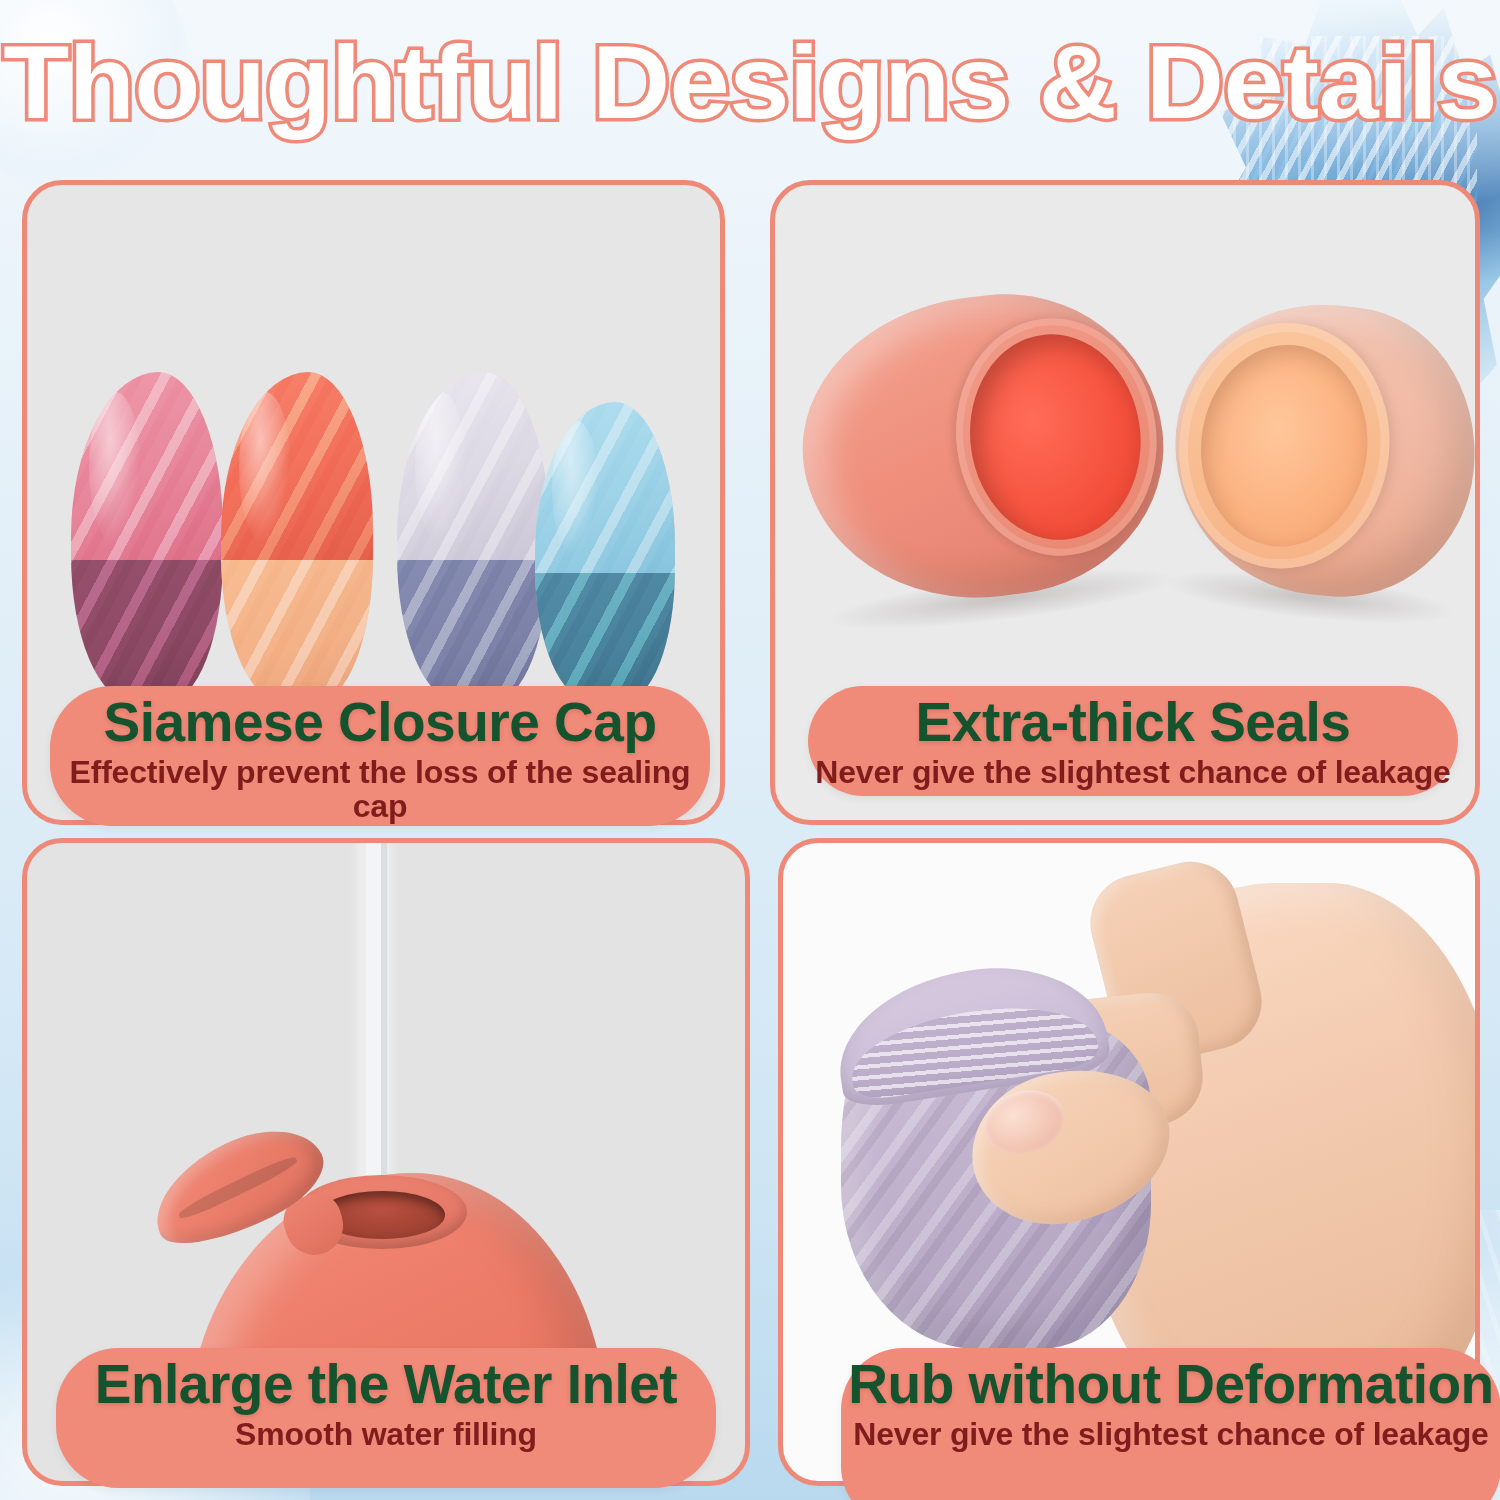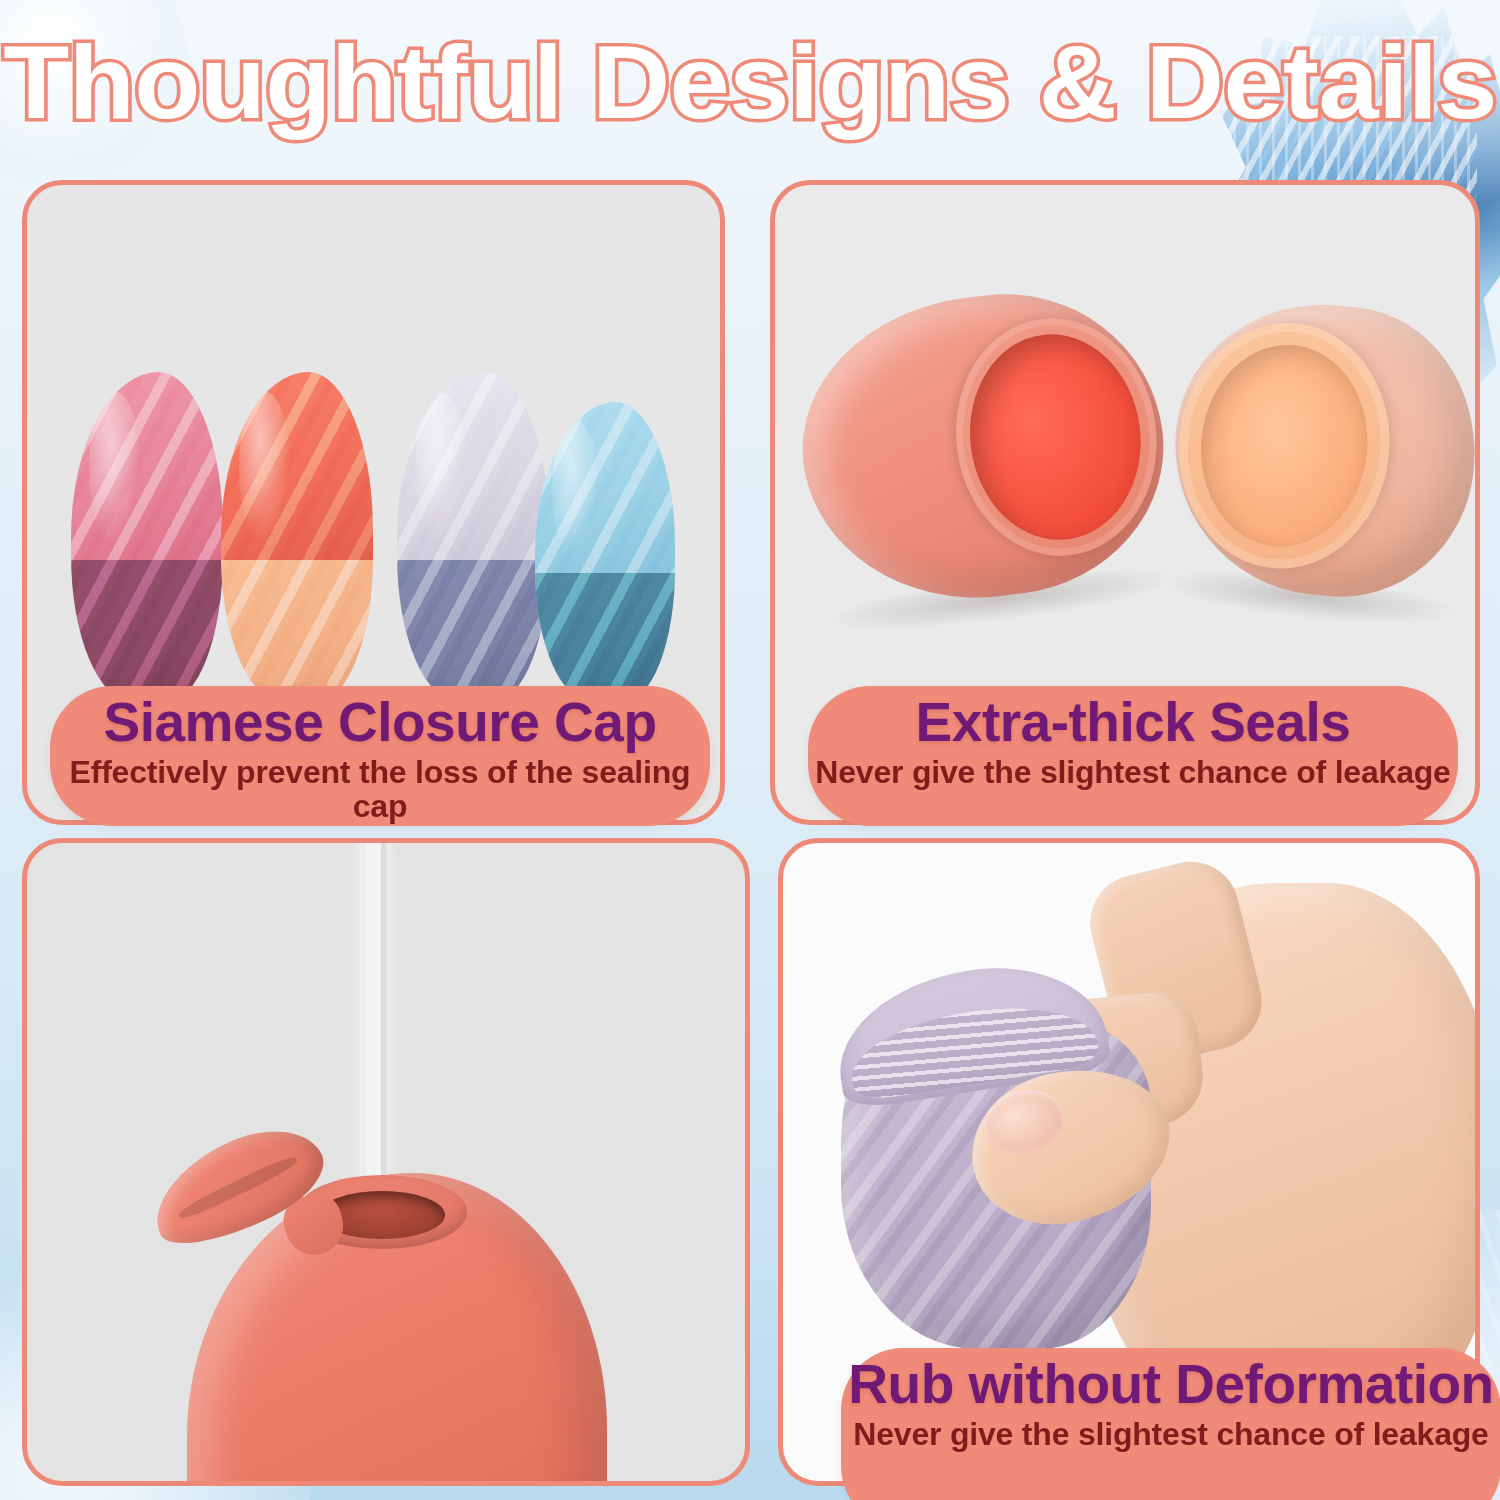--- a/index.html
+++ b/index.html
@@ -257,34 +257,34 @@
   .caption{
     position:absolute;
     background:#f08a79;
     border-radius:62px;
     text-align:center;
     box-sizing:border-box;
     padding-top:8px;
     box-shadow:0 3px 10px rgba(0,0,0,.06);
   }
   .caption .headline{
-    color:#701a75;font-weight:700;line-height:1.02;
+    color:#14532d;font-weight:700;line-height:1.02;
     font-family:"Liberation Sans Narrow","Liberation Sans",sans-serif;
     letter-spacing:-.5px;
     text-shadow:0 2px 4px rgba(150,60,45,.22);
   }
   .caption .sub{
     color:#7f1d1d;font-weight:700;line-height:1.05;
     font-family:"Liberation Sans Narrow","Liberation Sans",sans-serif;
     letter-spacing:-.2px;
   }
   #cap-tl{left:50px;top:686px;width:660px;height:140px;}
   #cap-tl .headline{font-size:55px;}
   #cap-tl .sub{font-size:32px;margin-top:6px;}
-  #cap-tr{left:808px;top:686px;width:650px;height:140px;}
+  #cap-tr{left:808px;top:686px;width:650px;height:110px;}
   #cap-tr .headline{font-size:55px;}
   #cap-tr .sub{font-size:32px;margin-top:6px;}
   #cap-bl{left:56px;top:1348px;width:660px;height:140px;}
   #cap-bl .headline{font-size:55px;}
   #cap-bl .sub{font-size:32px;margin-top:6px;}
   #cap-br{left:806px;top:1348px;width:660px;height:180px;margin-left:35px;}
   #cap-br .headline{font-size:55px;}
   #cap-br .sub{font-size:32px;margin-top:6px;}
 </style>
 </head>
@@ -381,18 +381,22 @@
   </div>
 
   <div class="caption" id="cap-tl">
     <div class="headline">Siamese Closure Cap</div>
     <div class="sub">Effectively prevent the loss of the sealing cap</div>
   </div>
   <div class="caption" id="cap-tr">
     <div class="headline">Extra-thick Seals</div>
     <div class="sub">Never give the slightest chance of leakage</div>
   </div>
+  <div class="caption" id="cap-bl">
+    <div class="headline">Enlarge the Water Inlet</div>
+    <div class="sub">Smooth water filling</div>
+  </div>
   <div class="caption" id="cap-br">
     <div class="headline">Rub without Deformation</div>
     <div class="sub">Never give the slightest chance of leakage</div>
   </div>
 
 </div>
 
 </body></html>

